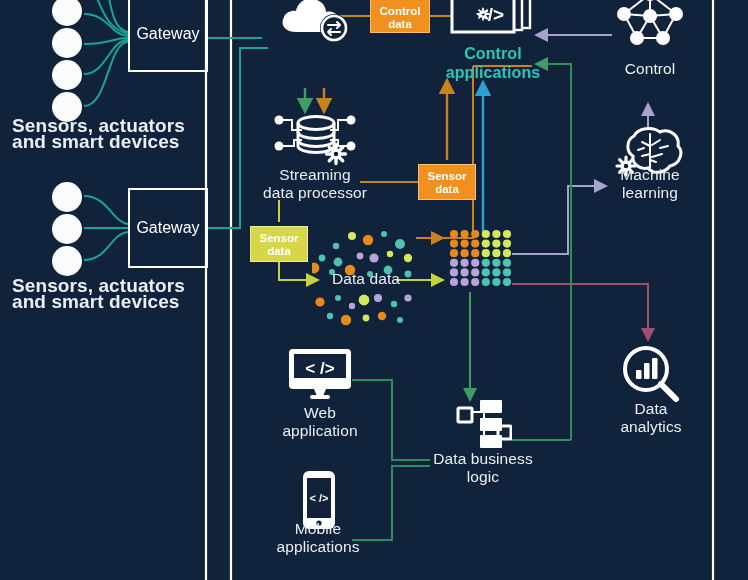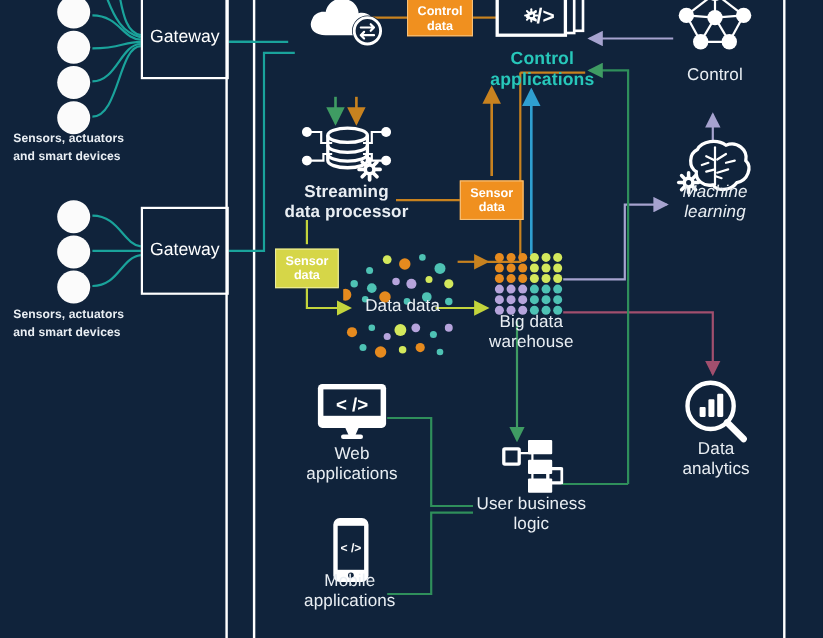--- a/index.html
+++ b/index.html
@@ -15,21 +15,21 @@
   .lbl{
     position:absolute;
     color:#e9eef3;
     font-size:15.5px;
     line-height:18px;
     text-align:center;
     letter-spacing:.1px;
     white-space:pre-line;
     pointer-events:none;
   }
-  .lbl.small{font-size:11px;line-height:16px;font-weight:bold;text-align:left;}
+  .lbl.small{font-size:19px;line-height:16px;font-weight:bold;text-align:left;}
   .lbl.ctrlapp{color:#27c7ba;font-weight:bold;font-size:16px;line-height:19px;}
   .badge{
     position:absolute;
     color:#ffffff;
     font-size:11.5px;
     line-height:13px;
     font-weight:bold;
     text-align:center;
     padding:5px 6px;
     box-sizing:border-box;
@@ -249,21 +249,21 @@
           <line x1="-9" y1="0" x2="-6" y2="0"></line>
             <line x1="6" y1="0" x2="9" y2="0"></line>
           <line x1="-6.4" y1="-6.4" x2="-4.2" y2="-4.2"></line>
             <line x1="4.2" y1="4.2" x2="6.4" y2="6.4"></line>
           <line x1="6.4" y1="-6.4" x2="4.2" y2="-4.2"></line>
             <line x1="-4.2" y1="4.2" x2="-6.4" y2="6.4"></line>
         </g>
       </g>
     </svg>
   </div>
-  <div class="lbl" style="left:594px;top:166px;width:112px;font-style:italic;">Machine
+  <div class="lbl" style="left:594px;top:166px;width:112px;">Machine
 learning</div>
 
   <div class="iconwrap" style="left:268px;top:110px;width:94px;height:58px;">
     <svg viewBox="0 0 94 58" width="94" height="58">
       <g stroke="#ffffff" stroke-width="2" fill="none">
         <path d="M14,10 L24,10 L24,20 L34,20"></path>
         <path d="M14,36 L26,36 L26,30 L34,30"></path>
         <path d="M80,10 L70,10 L70,20 L62,20"></path>
         <path d="M80,36 L70,36 L70,30 L62,30"></path>
       </g>
@@ -287,21 +287,21 @@
           <line x1="-9.5" y1="0" x2="-6" y2="0"></line>
             <line x1="6" y1="0" x2="9.5" y2="0"></line>
           <line x1="-6.7" y1="-6.7" x2="-4.2" y2="-4.2"></line>
             <line x1="4.2" y1="4.2" x2="6.7" y2="6.7"></line>
           <line x1="6.7" y1="-6.7" x2="4.2" y2="-4.2"></line>
             <line x1="-4.2" y1="4.2" x2="-6.7" y2="6.7"></line>
         </g>
       </g>
     </svg>
   </div>
-  <div class="lbl" style="left:238px;top:166px;width:154px;font-weight:bold;">Streaming
+  <div class="lbl" style="left:238px;top:166px;width:154px;">Streaming
 data processor</div>
 
   <div class="badge" style="left:250px;top:226px;width:58px;height:36px;background:#d6d648;border:1.5px solid #ecec9a;">Sensor
 data</div>
 
   <div class="badge" style="left:418px;top:164px;width:58px;height:36px;background:#f0901f;border:1.5px solid #f5c07a;">Sensor
 data</div>
 
   <div class="iconwrap" style="left:312px;top:228px;width:108px;height:102px;">
     <svg id="lakesvg" viewBox="0 0 108 102" width="108" height="102">
@@ -371,22 +371,20 @@
         <circle cx="48.4" cy="44.4" r="4.1" fill="#4ec2b4"></circle>
         <circle cx="59" cy="44.4" r="4.1" fill="#4ec2b4"></circle>
         <circle cx="6" cy="54" r="4.1" fill="#b6a4dc"></circle>
         <circle cx="16.6" cy="54" r="4.1" fill="#b6a4dc"></circle>
         <circle cx="27.2" cy="54" r="4.1" fill="#b6a4dc"></circle>
         <circle cx="37.8" cy="54" r="4.1" fill="#4ec2b4"></circle>
         <circle cx="48.4" cy="54" r="4.1" fill="#4ec2b4"></circle>
         <circle cx="59" cy="54" r="4.1" fill="#4ec2b4"></circle>
       </svg>
   </div>
-  <div class="lbl" style="left:424px;top:284px;width:118px;">Big data
-warehouse</div>
 
   <div class="iconwrap" style="left:620px;top:344px;width:62px;height:62px;">
     <svg viewBox="0 0 62 62" width="62" height="62">
       <circle cx="26" cy="25" r="21" fill="none" stroke="#ffffff" stroke-width="4"></circle>
       <g fill="#ffffff">
         <rect x="16" y="26" width="5.5" height="9" rx="1"></rect>
         <rect x="24" y="19" width="5.5" height="16" rx="1"></rect>
         <rect x="32" y="14" width="5.5" height="21" rx="1"></rect>
       </g>
       <line x1="41" y1="40" x2="56" y2="55" stroke="#ffffff" stroke-width="6" stroke-linecap="round"></line>
@@ -398,21 +396,21 @@
   <div class="iconwrap" style="left:288px;top:348px;width:64px;height:52px;">
     <svg viewBox="0 0 64 52" width="64" height="52">
       <rect x="1" y="1" width="62" height="40" rx="4" fill="#ffffff"></rect>
       <rect x="6" y="6" width="52" height="24" fill="#10233b"></rect>
       <text x="32" y="26" font-family="'Liberation Sans',sans-serif" font-size="17" font-weight="bold" fill="#ffffff" text-anchor="middle">&lt; /&gt;</text>
       <path d="M26,41 L38,41 L35,48 L29,48 Z" fill="#ffffff"></path>
       <rect x="22" y="47" width="20" height="4" rx="2" fill="#ffffff"></rect>
     </svg>
   </div>
   <div class="lbl" style="left:264px;top:404px;width:112px;">Web
-applications</div>
+application</div>
 
   <div class="iconwrap" style="left:300px;top:470px;width:38px;height:62px;">
     <svg viewBox="0 0 38 62" width="38" height="62">
       <rect x="3" y="1" width="32" height="58" rx="6" fill="#ffffff"></rect>
       <rect x="7" y="8" width="24" height="40" fill="#10233b"></rect>
       <text x="19" y="32" font-family="'Liberation Sans',sans-serif" font-size="11" font-weight="bold" fill="#ffffff" text-anchor="middle">&lt; /&gt;</text>
       <circle cx="19" cy="53" r="2.6" fill="#10233b"></circle>
     </svg>
   </div>
   <div class="lbl" style="left:262px;top:520px;width:112px;">Mobile
@@ -427,16 +425,16 @@
       </g>
       <g fill="#ffffff">
         <rect x="32" y="2" width="22" height="13" rx="1"></rect>
         <rect x="32" y="20" width="22" height="13" rx="1"></rect>
         <rect x="32" y="37" width="22" height="13" rx="1"></rect>
       </g>
       <rect x="10" y="10" width="14" height="14" rx="1" fill="none" stroke="#ffffff" stroke-width="3"></rect>
       <rect x="50" y="28" width="13" height="13" rx="1" fill="none" stroke="#ffffff" stroke-width="3"></rect>
     </svg>
   </div>
-  <div class="lbl" style="left:420px;top:450px;width:126px;">User business
+  <div class="lbl" style="left:420px;top:450px;width:126px;">Data business
 logic</div>
 
 </div>
 
 </body></html>

